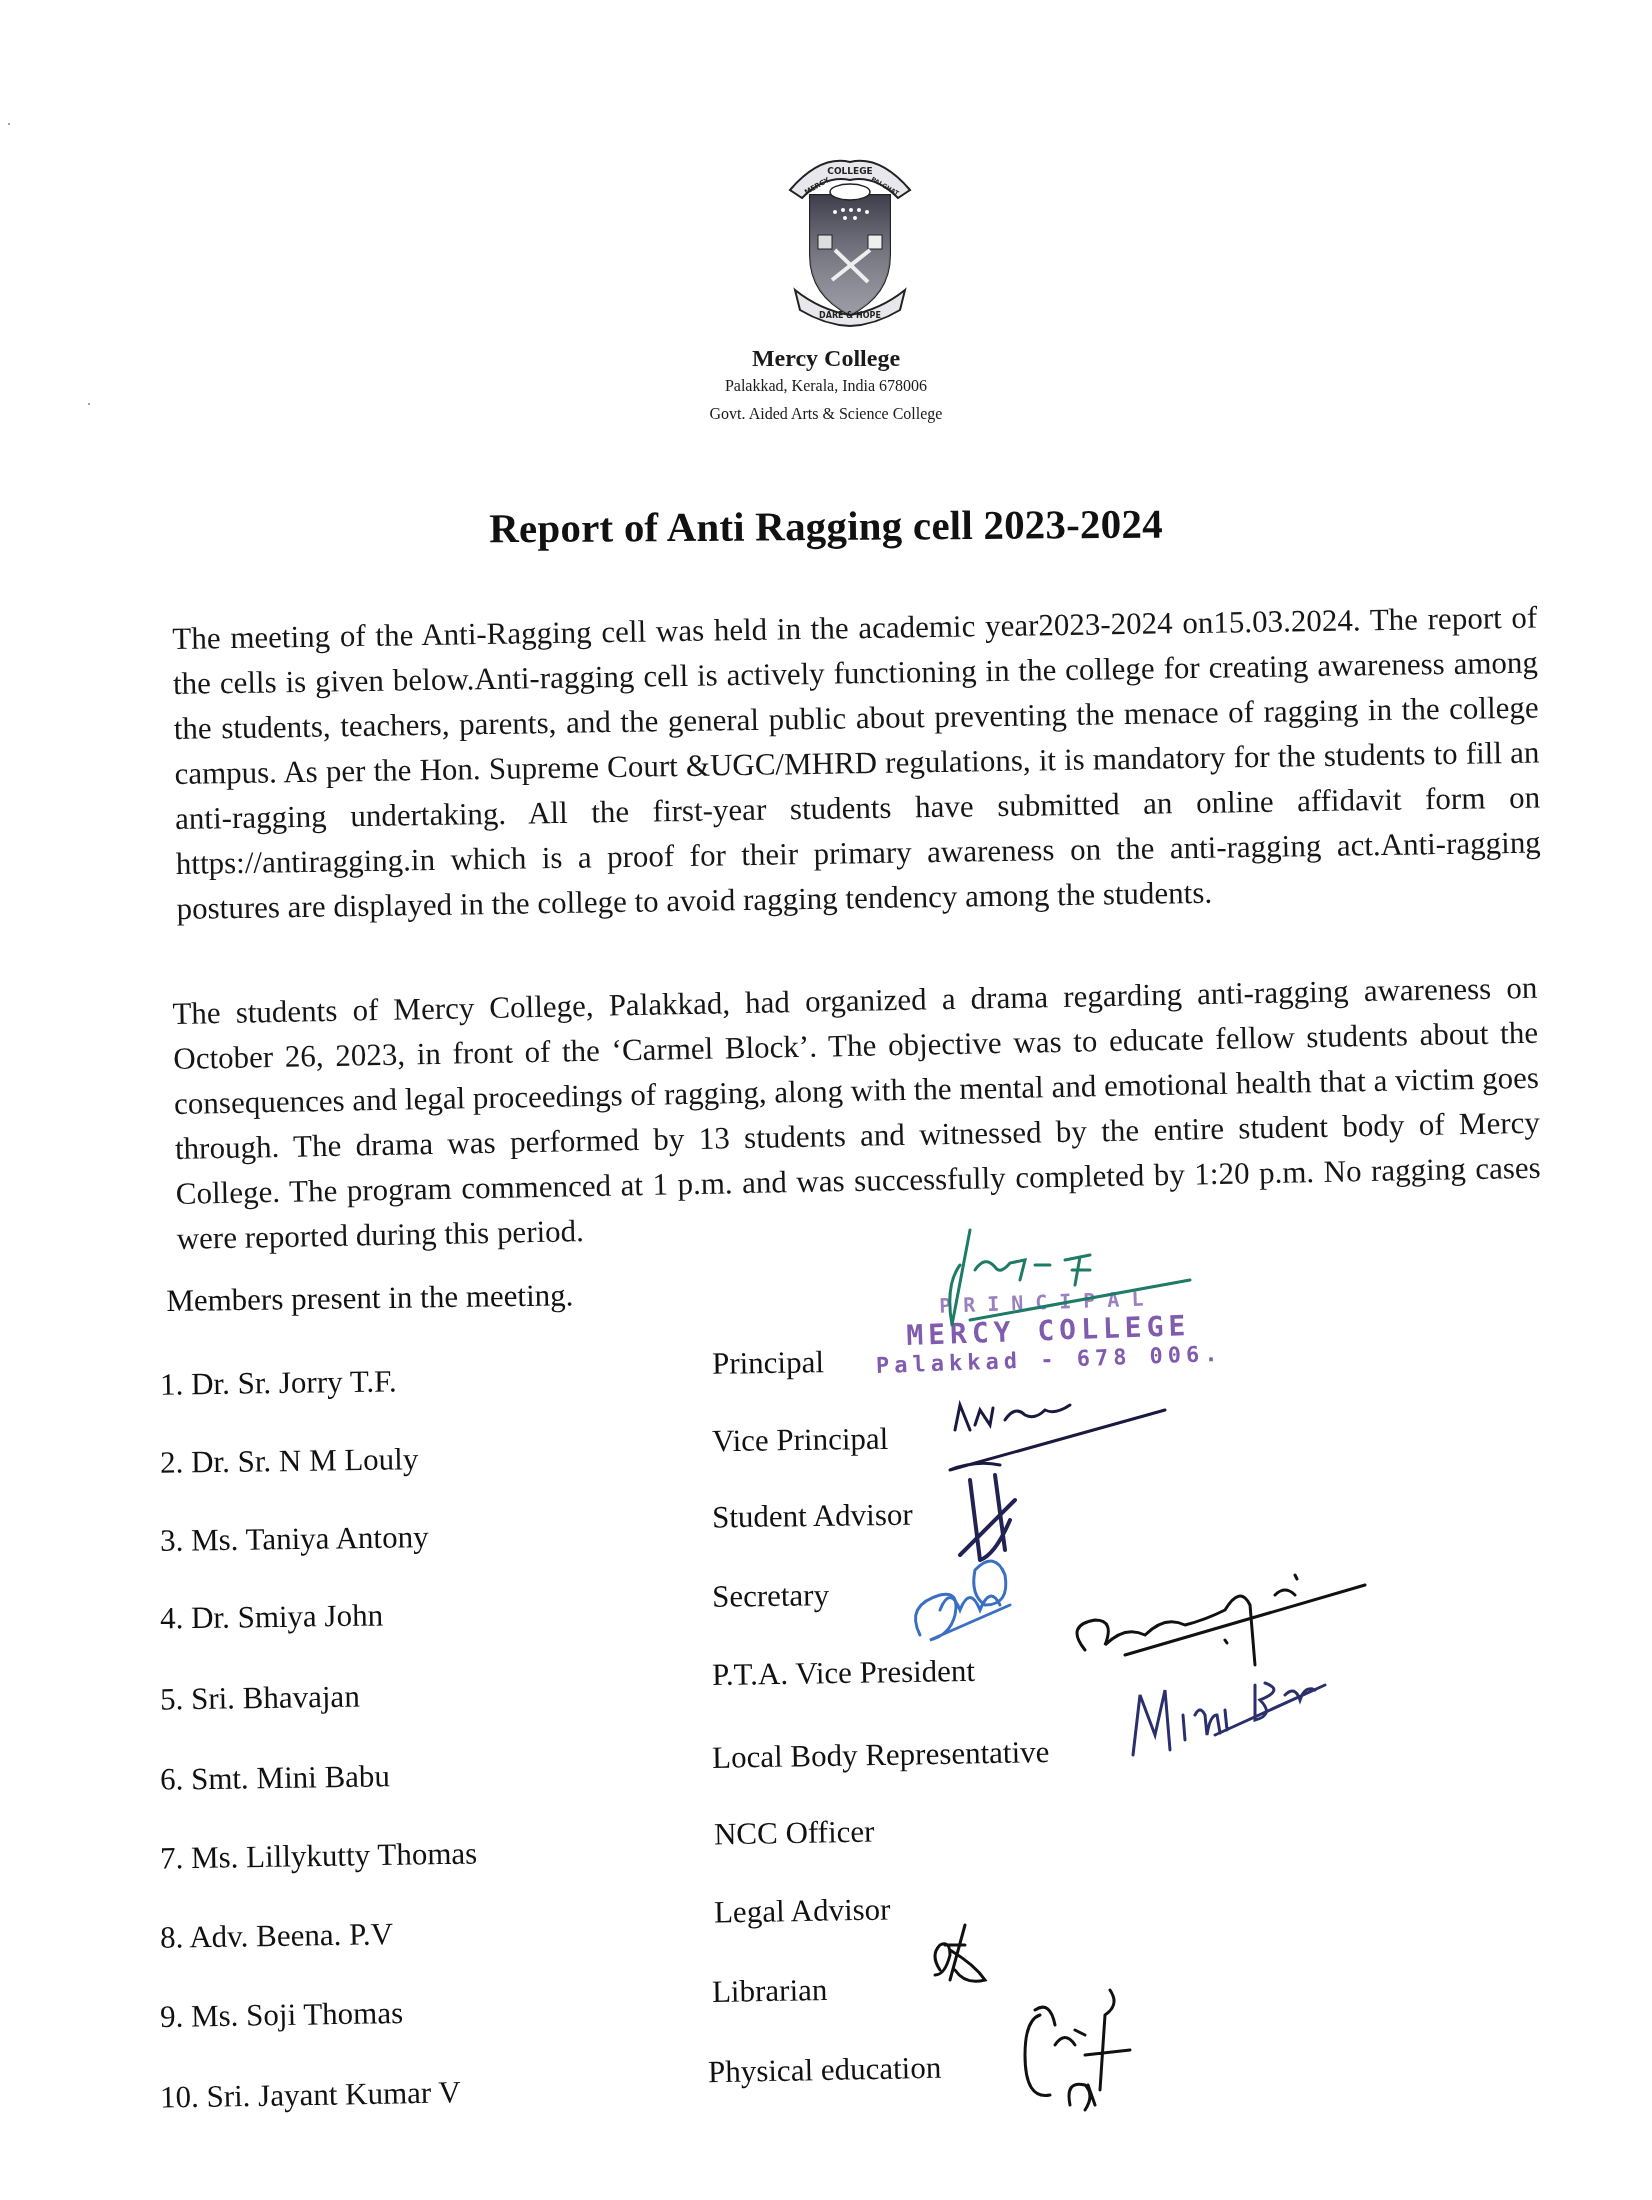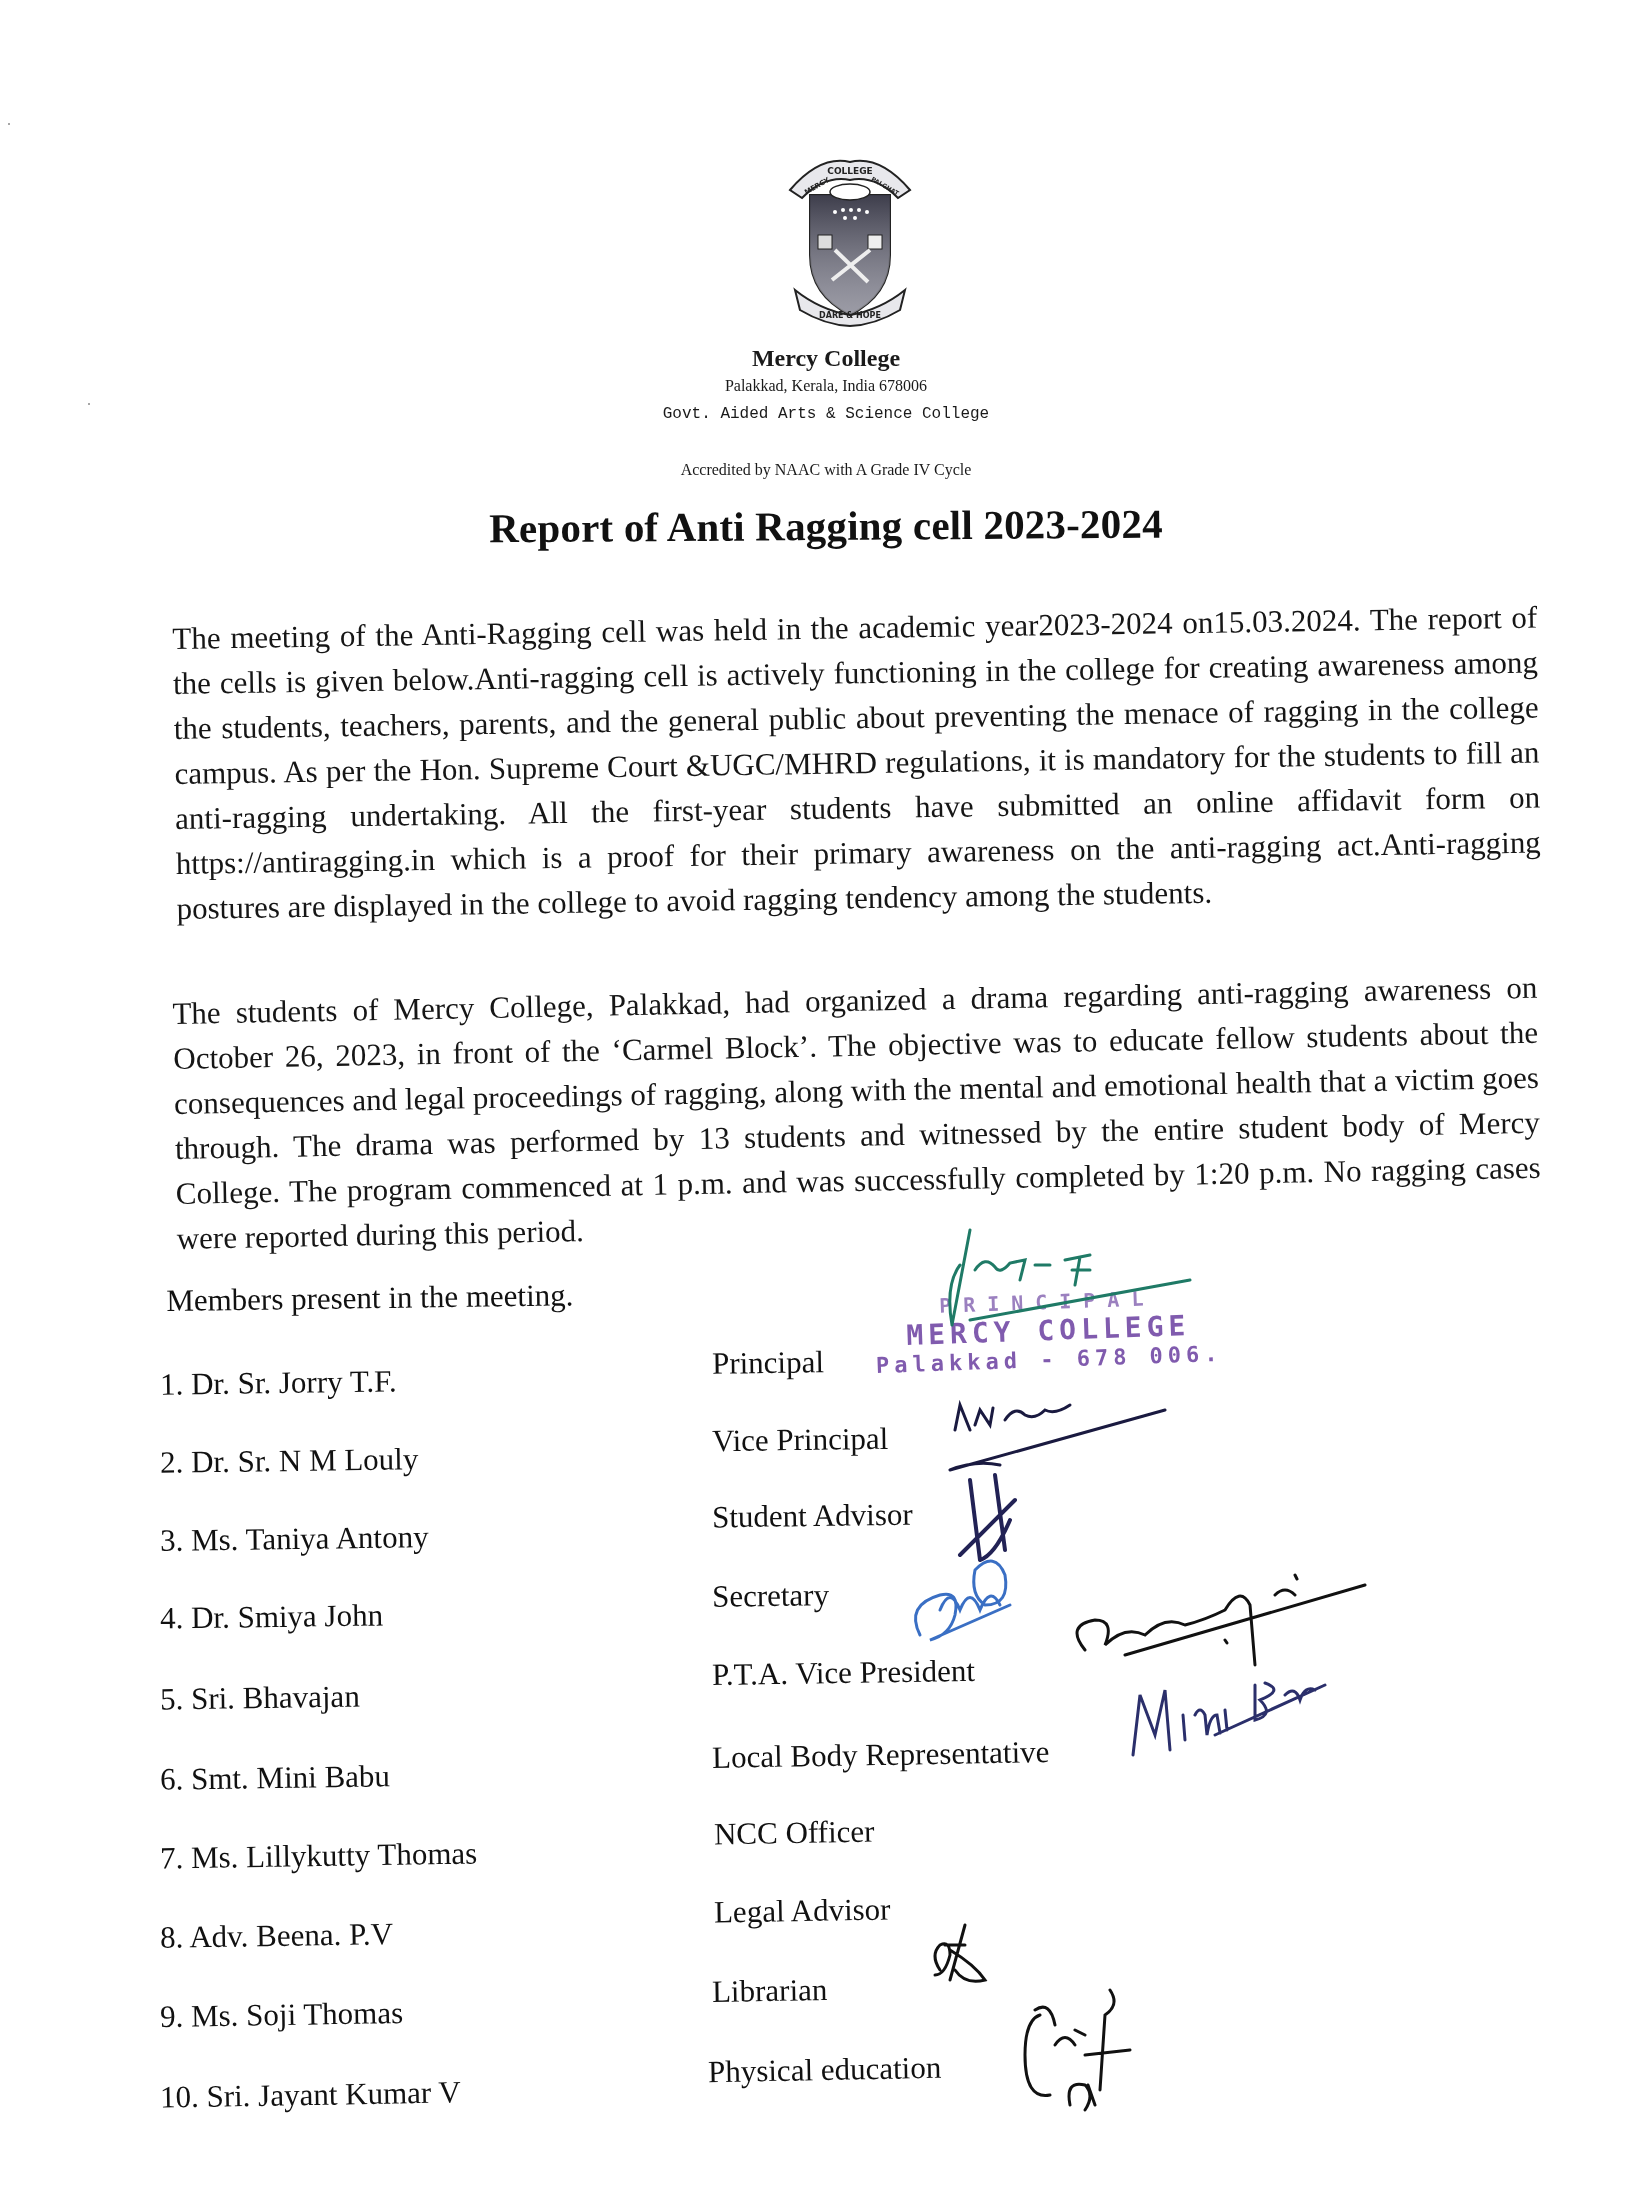--- a/index.html
+++ b/index.html
@@ -6,21 +6,21 @@
   body { width:1652px; height:2200px; position:relative; overflow:hidden;
          font-family:"Liberation Serif", "DejaVu Serif", serif; color:#111; }
   .page { position:absolute; left:0; top:0; width:1500px; height:2200px; }
 
   
   .logo { position:absolute; left:780px; top:150px; width:140px; height:180px; }
 
   .inst { position:absolute; left:0; width:1652px; text-align:center; color:#1a1a1a; }
   .inst-name { top:345px; font-size:24px; font-weight:bold; }
   .inst-line { font-size:16px; }
-  .l1 { top:377px; } .l2 { top:405px;font-family:Liberation Mono, monospace; } .l3 { top:433px; } .l4 { top:461px; }
+  .l1 { top:377px; } .l2 { top:405px; } .l3 { top:433px; } .l4 { top:461px; }
 
   .title { position:absolute; left:0; width:1652px; top:502px; text-align:center;
            font-size:41px; font-weight:bold; letter-spacing:0.2px; color:#111;
            transform:rotate(-0.4deg); }
 
   .para { position:absolute; left:172px; width:1365px; font-size:31px; line-height:45px;
           text-align:justify; color:#161616; transform-origin:left top; }
   .p1 { top:585px; transform:rotate(-0.9deg); }
   .p2 { top:960px; transform:rotate(-1.1deg); }
 
@@ -75,21 +75,20 @@
     </g>
     <text x="70" y="24" font-size="9" text-anchor="middle" font-weight="bold" fill="#222" font-family="DejaVu Sans, sans-serif">COLLEGE</text>
     <text x="38" y="38" font-size="7" text-anchor="middle" font-weight="bold" fill="#222" font-family="DejaVu Sans, sans-serif" transform="rotate(-30 38 38)">MERCY</text>
     <text x="104" y="38" font-size="6" text-anchor="middle" font-weight="bold" fill="#222" font-family="DejaVu Sans, sans-serif" transform="rotate(30 104 38)">PALGHAT</text>
     <text x="70" y="168" font-size="8" text-anchor="middle" font-weight="bold" fill="#222" font-family="DejaVu Sans, sans-serif">DARE &amp; HOPE</text>
   </svg>
 
   <div class="inst inst-name">Mercy College</div>
   <div class="inst inst-line l1">Palakkad, Kerala, India 678006</div>
   <div class="inst inst-line l2">Govt. Aided Arts &amp; Science College</div>
-  <div class="inst inst-line l4">Accredited by NAAC with A Grade IV Cycle</div>
 
   <div class="title">Report of Anti Ragging cell 2023-2024</div>
 
   <p class="para p1">The meeting of the Anti-Ragging cell was held in the academic year2023-2024 on15.03.2024. The report of the cells is given below.Anti-ragging cell is actively functioning in the college for creating awareness among the students, teachers, parents, and the general public about preventing the menace of ragging in the college campus. As per the Hon. Supreme Court &amp;UGC/MHRD regulations, it is mandatory for the students to fill an anti-ragging undertaking. All the first-year students have submitted an online affidavit form on https://antiragging.in which is a proof for their primary awareness on the anti-ragging act.Anti-ragging postures are displayed in the college to avoid ragging tendency among the students.</p>
   <p class="para p2">The students of Mercy College, Palakkad, had organized a drama regarding anti-ragging awareness on October 26, 2023, in front of the ‘Carmel Block’. The objective was to educate fellow students about the consequences and legal proceedings of ragging, along with the mental and emotional health that a victim goes through. The drama was performed by 13 students and witnessed by the entire student body of Mercy College. The program commenced at 1 p.m. and was successfully completed by 1:20 p.m. No ragging cases were reported during this period.</p>
 
   <div class="members-head">Members present in the meeting.</div>
 
   <div class="member" style="top:1365px;transform:rotate(-0.8deg)">1. Dr. Sr. Jorry T.F.</div>
   <div class="member" style="top:1443px;transform:rotate(-0.8deg)">2. Dr. Sr. N M Louly</div>

